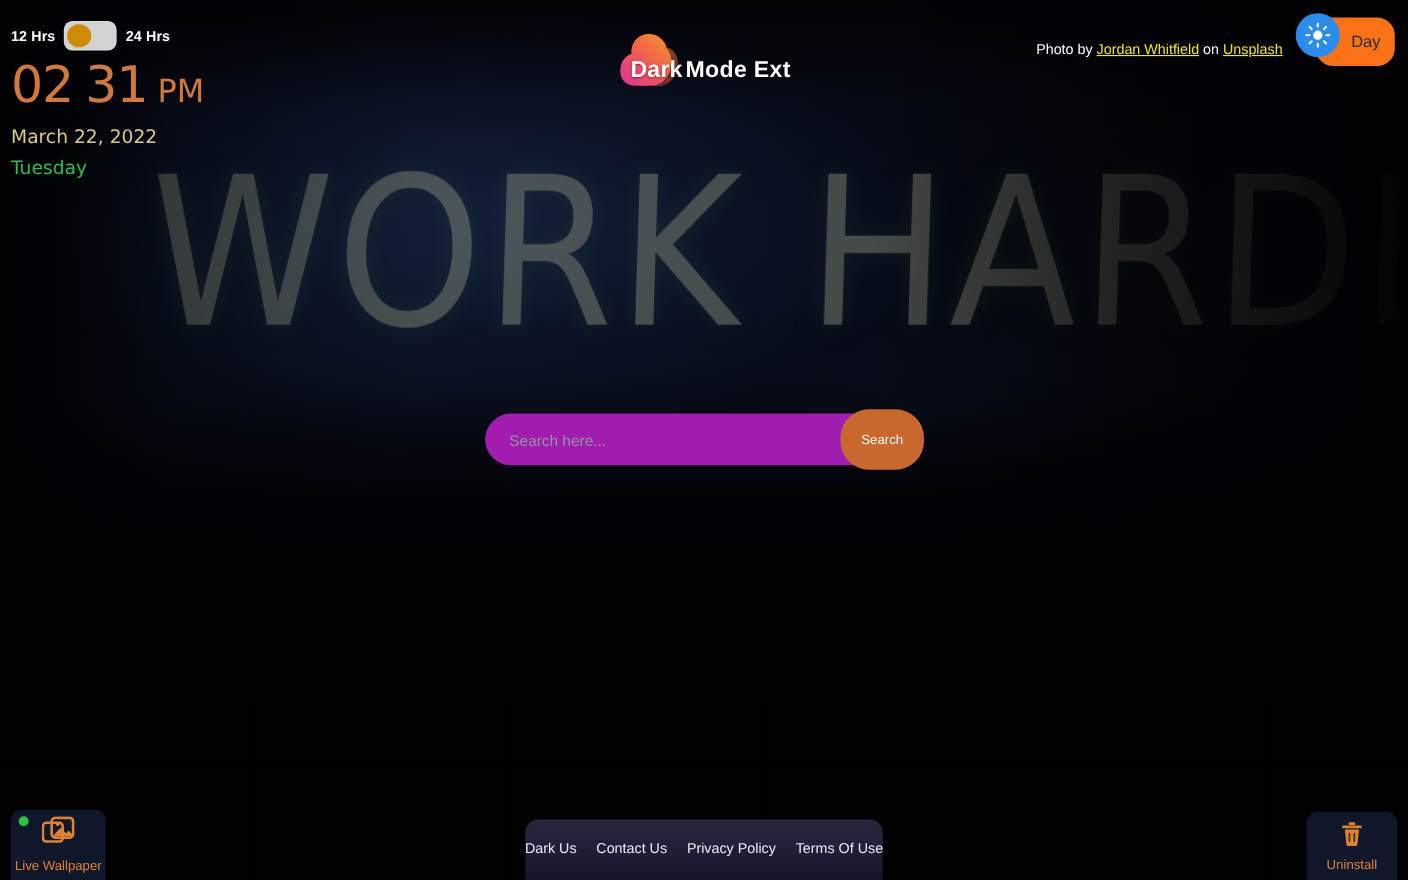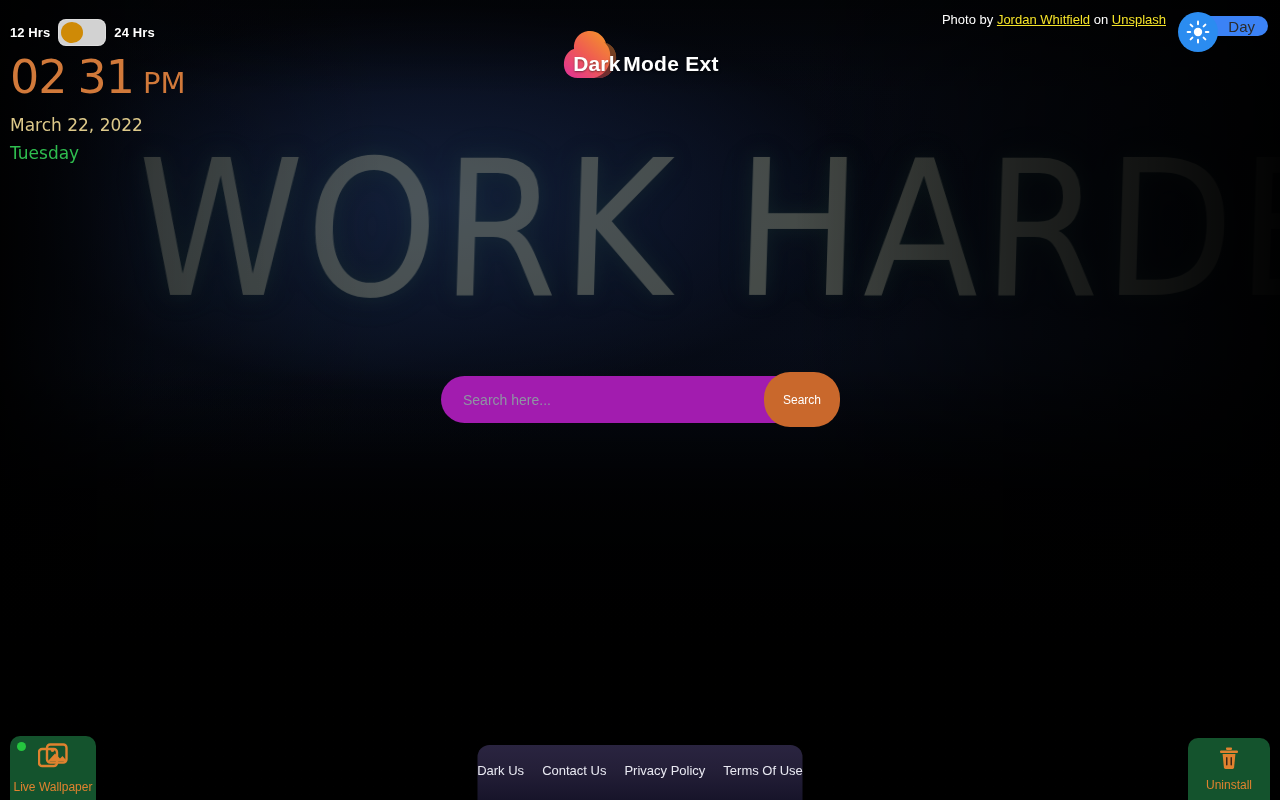--- a/index.html
+++ b/index.html
@@ -167,21 +167,21 @@
     text-shadow: 0 1px 3px rgba(0,0,0,0.7);
   }
 
   
   #topright {
     position: absolute;
     right: 12px;
     top: 12px;
     z-index: 9;
     display: flex;
-    align-items: flex-start;
+    align-items: flex-end;
     gap: 12px;
   }
   #photo-credit {
     color: #ffffff;
     font-size: 13px;
     white-space: nowrap;
     text-shadow: 0 1px 2px rgba(0,0,0,0.95);
   }
   #photo-credit a {
     color: #f5e429;
@@ -193,23 +193,23 @@
     height: 40px;
     display: flex;
     align-items: center;
     cursor: pointer;
   }
   #daynight-pill {
     position: absolute;
     left: 18px;
     top: 4px;
     width: 72px;
-    height: 20px;
+    height: 44px;
     border-radius: 16px;
-    background: #3b82f6;
+    background: #f97316;
     display: flex;
     align-items: center;
     justify-content: flex-end;
     padding-right: 13px;
   }
   #daynight-label {
     color: #2b2b2b;
     font-size: 15px;
   }
   #daynight-knob {
@@ -284,21 +284,21 @@
     font-size: 13px;
     text-decoration: none;
     white-space: nowrap;
   }
 
   
   .corner-tile {
     position: absolute;
     bottom: 0;
     z-index: 9;
-    background: #14532d;
+    background: #0f172a;
     border-radius: 10px 10px 0 0;
     display: flex;
     flex-direction: column;
     align-items: center;
     justify-content: center;
     cursor: pointer;
   }
   #live-wallpaper-tile {
     left: 10px;
     width: 86px;

